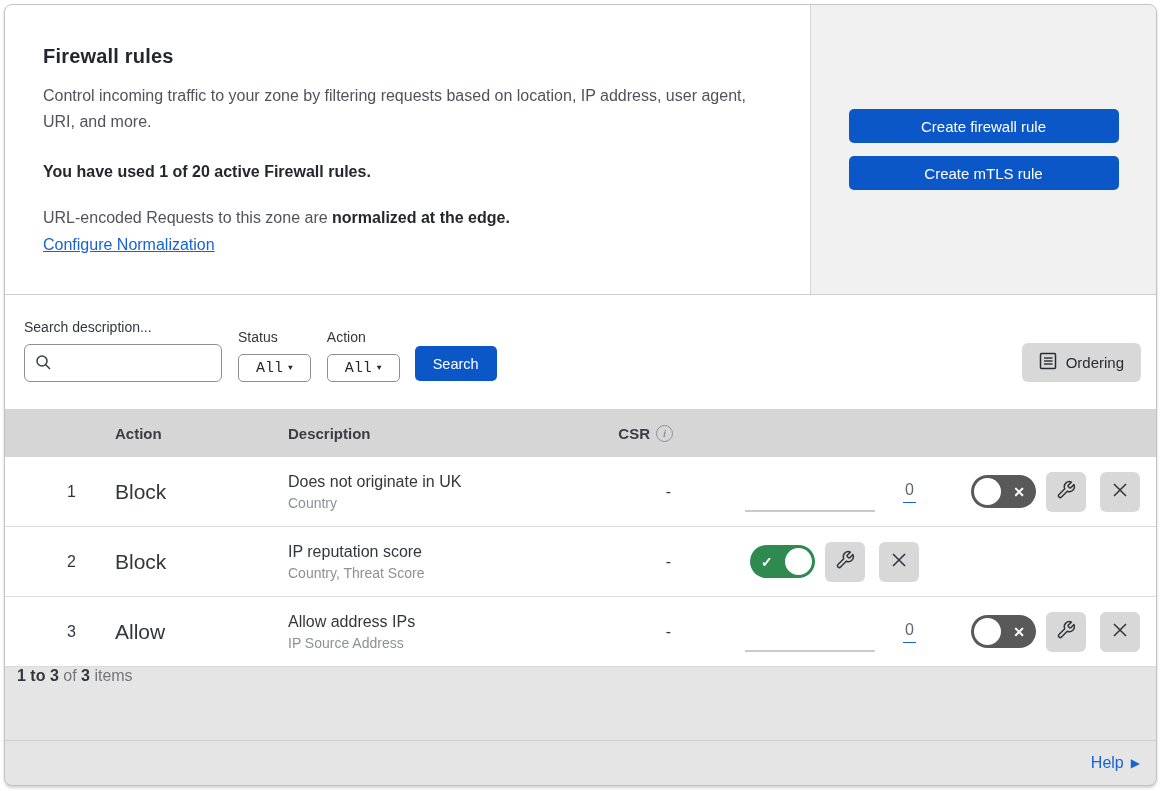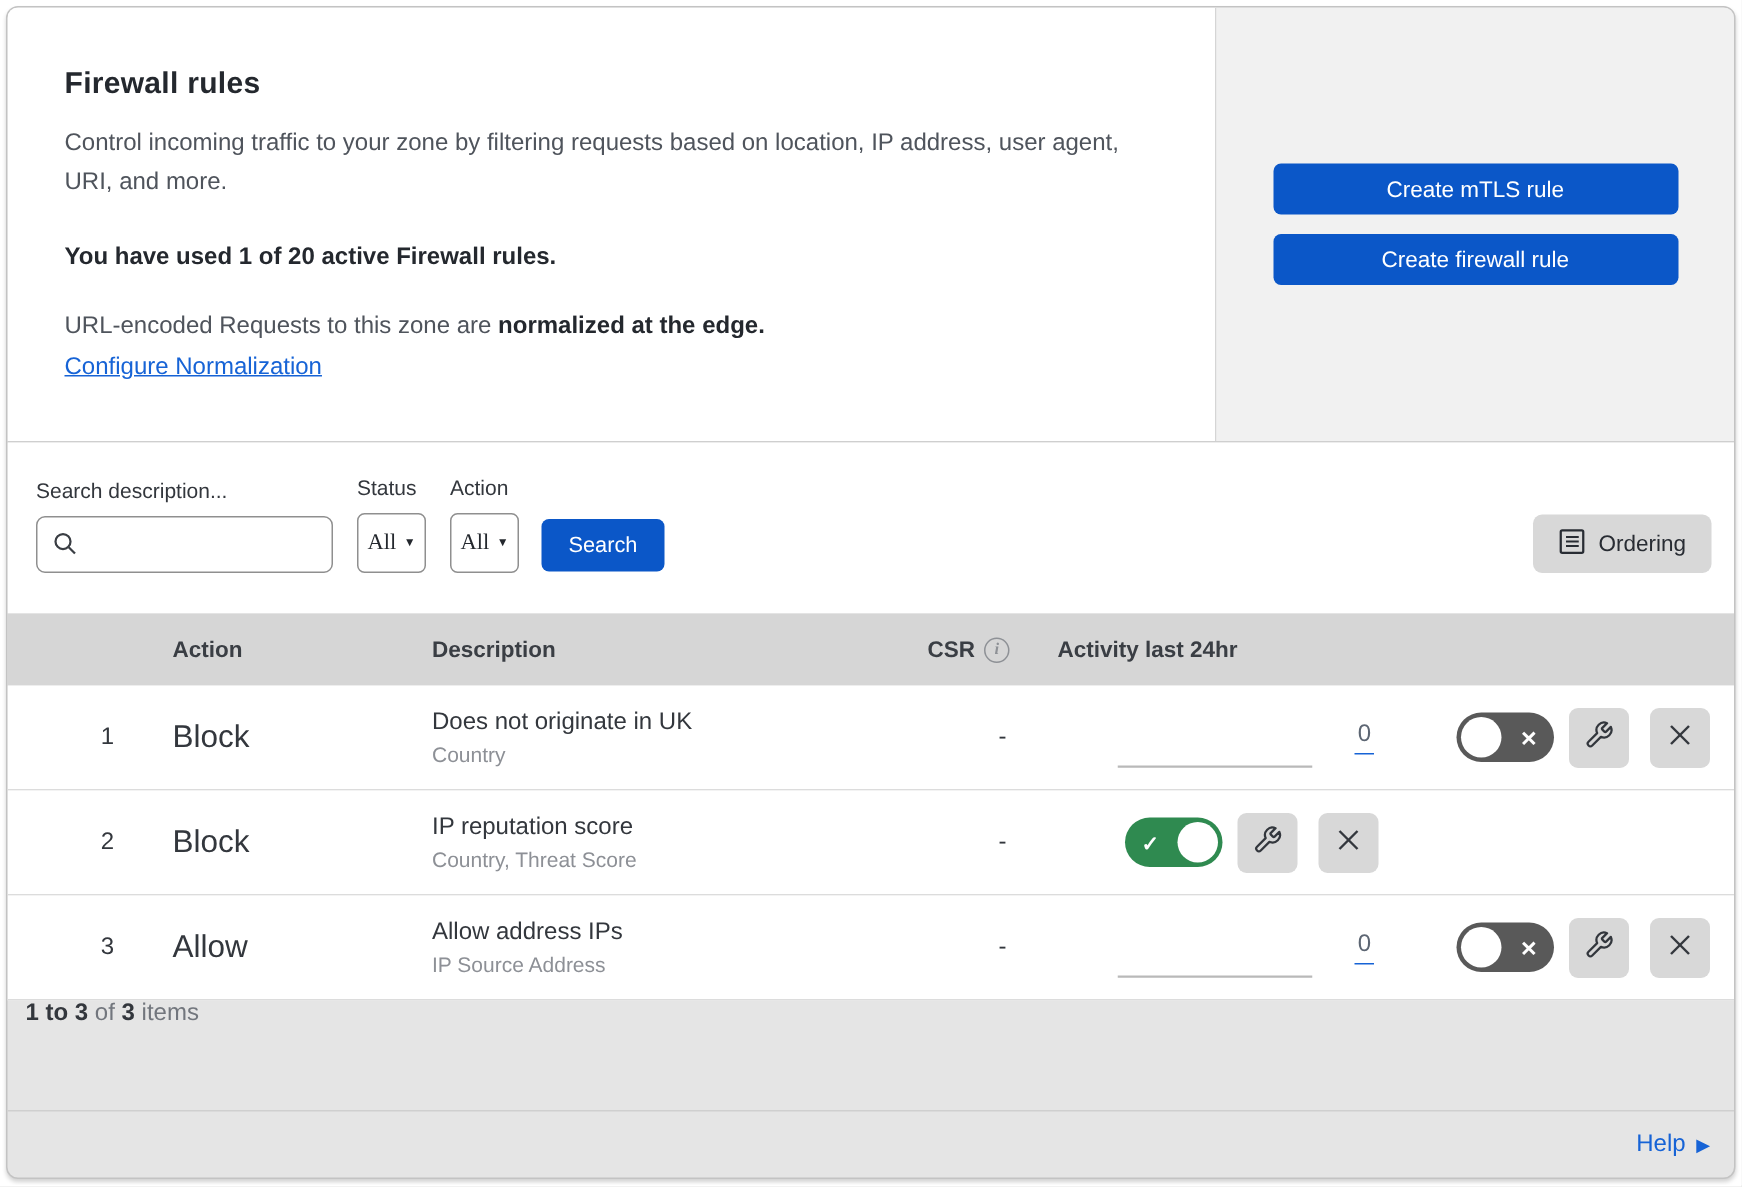--- a/index.html
+++ b/index.html
@@ -33,23 +33,23 @@
   .panel-btn { width: 270px; height: 34px; }
 
   
   .filter-section { height: 114px; display: flex; align-items: flex-end; padding: 0 15px 27px 19px; background: #fff; }
   .field { display: flex; flex-direction: column; margin-right: 16px; }
   .field-label { font-size: 14px; color: #33373d; margin-bottom: 9px; }
   .search-wrap { position: relative; width: 198px; }
   .search-input { width: 198px; height: 38px; border: 1px solid #8f8f8f; border-radius: 6px;
     padding: 0 10px 0 36px; font-size: 15px; font-family: inherit; color: #333; outline: none; }
   .search-icon-wrap { position: absolute; left: 11px; top: 10px; pointer-events: none; }
-  .dropdown { height: 40px; min-width: 46px; background: #fff; border: 1px solid #8f8f8f; border-radius: 5px;
+  .dropdown { height: 28px; min-width: 46px; background: #fff; border: 1px solid #8f8f8f; border-radius: 5px;
     display: flex; align-items: center; justify-content: center; gap: 5px; font-size: 15px; color: #24282e;
-    font-family: Liberation Serif, serif; cursor: pointer; padding: 0 5px; }
+    font-family: Liberation Mono, monospace; cursor: pointer; padding: 0 17px; }
   .caret { font-size: 8px; color: #24282e; line-height: 1; }
   .action-field { margin-right: 15px; }
   .search-btn { height: 35px; padding: 0 18px; margin-bottom: 1px; font-size: 14.5px; }
   .ordering-btn { margin-left: auto; height: 39px; padding: 0 17px; background: #d8d8d8; border: none;
     border-radius: 6px; display: flex; align-items: center; gap: 9px; font-size: 15px; color: #282c33;
     font-family: inherit; cursor: pointer; }
 
   
   .grid-row { display: grid; grid-template-columns: 95px 188px 1fr 110px 240px 221px; align-items: center; }
   .thead { height: 48px; background: #d6d6d6; font-size: 15px; font-weight: 700; color: #3a3e44; }
@@ -109,22 +109,22 @@
 
   <div class="top-section">
     <div class="intro-card">
       <h1 class="page-title">Firewall rules</h1>
       <p class="intro-desc">Control incoming traffic to your zone by filtering requests based on location, IP address, user agent, URI, and more.</p>
       <p class="intro-usage">You have used 1 of 20 active Firewall rules.</p>
       <p class="intro-norm"><span>URL-encoded Requests to this zone are </span><strong>normalized at the edge.</strong></p>
       <a class="norm-link">Configure Normalization</a>
     </div>
     <div class="actions-panel">
+      <button class="btn-primary panel-btn">Create firewall rule</button>
       <button class="btn-primary panel-btn">Create mTLS rule</button>
-      <button class="btn-primary panel-btn">Create firewall rule</button>
     </div>
   </div>
 
   <div class="filter-section">
     <div class="field">
       <label class="field-label">Search description...</label>
       <div class="search-wrap">
         <span class="search-icon-wrap">
           <svg width="17" height="17" viewBox="0 0 17 17">
               <circle cx="7" cy="7" r="5" fill="none" stroke="#3a3e44" stroke-width="1.5"></circle>
@@ -163,21 +163,20 @@
   </div>
 
   <div class="grid-row thead">
     <div class="th-idx"></div>
     <div class="th-action">Action</div>
     <div class="th-desc">Description</div>
     <div class="th-csr">
       <span>CSR</span>
       <span class="info-icon">i</span>
     </div>
-    <div class="th-activity">Activity last 24hr</div>
     <div></div>
   </div>
 
   <div class="grid-row trow">
     <div class="cell-idx">1</div>
     <div class="cell-action">Block</div>
     <div class="cell-desc">
       <div class="desc-main">Does not originate in UK</div>
       <div class="desc-sub">Country</div>
     </div>

